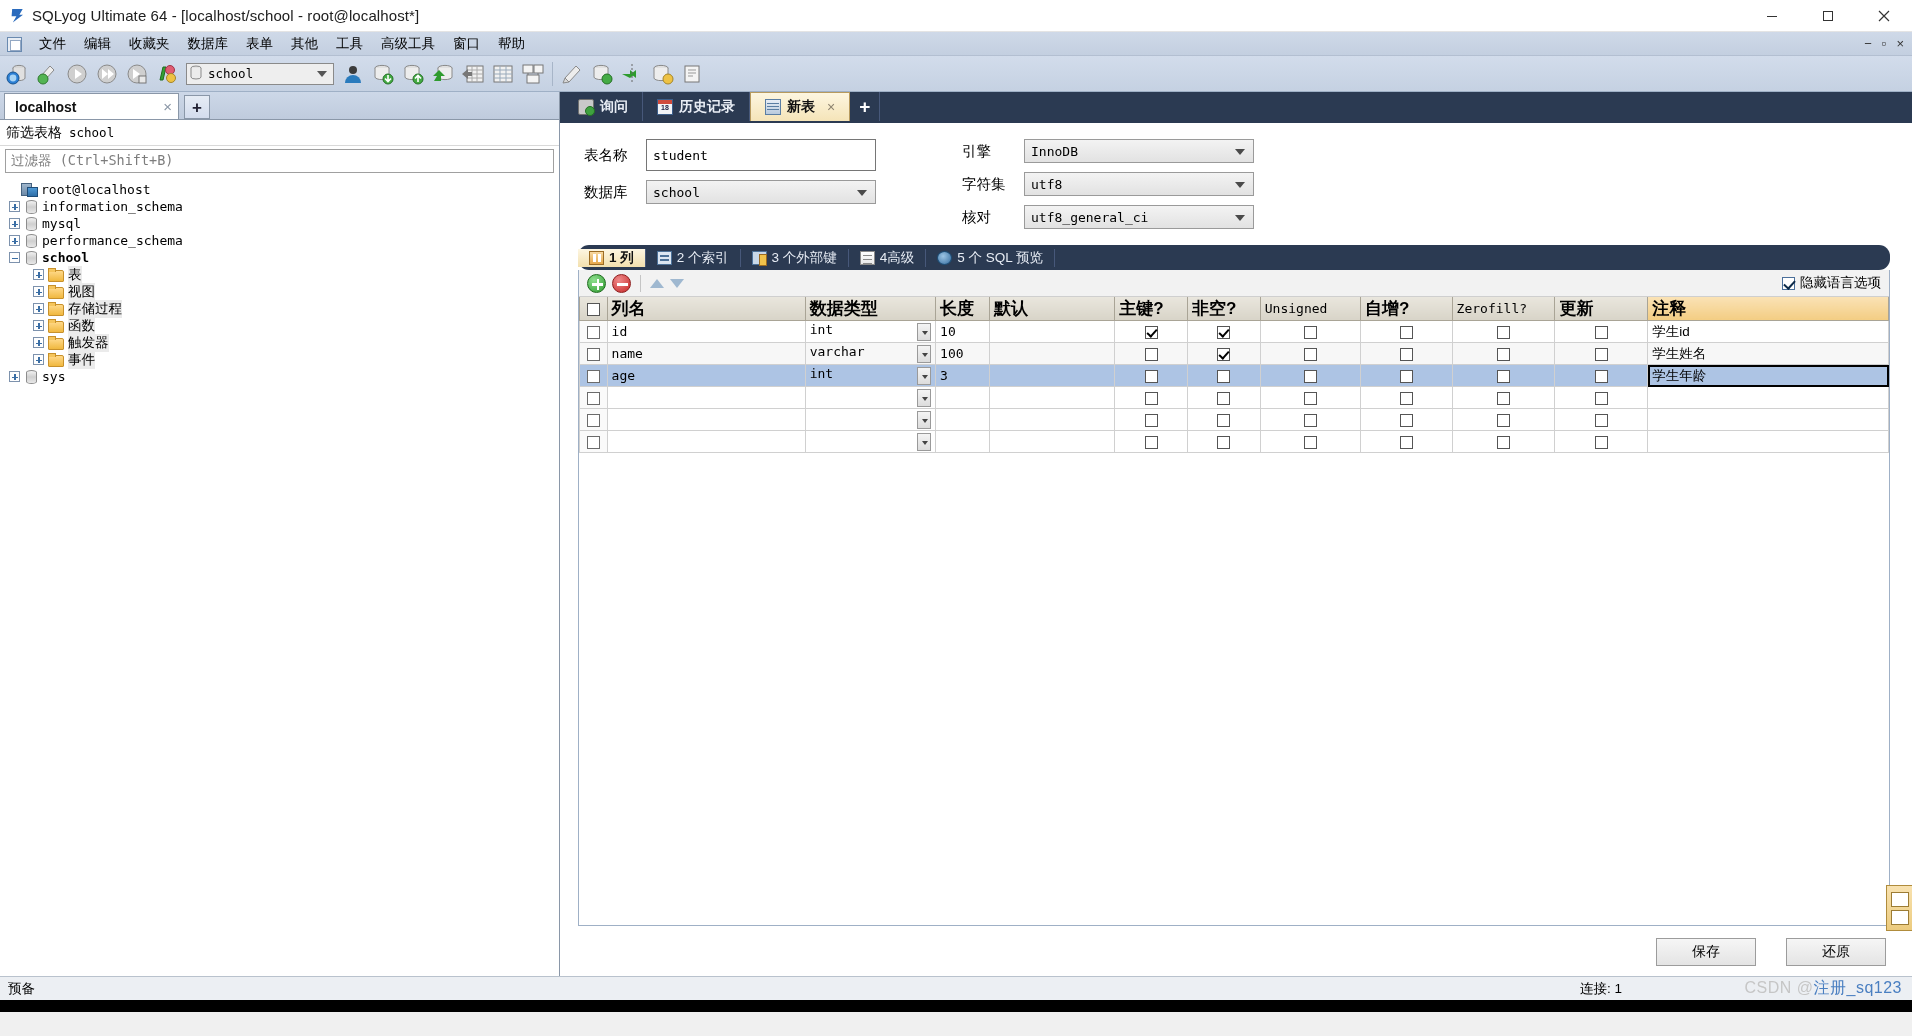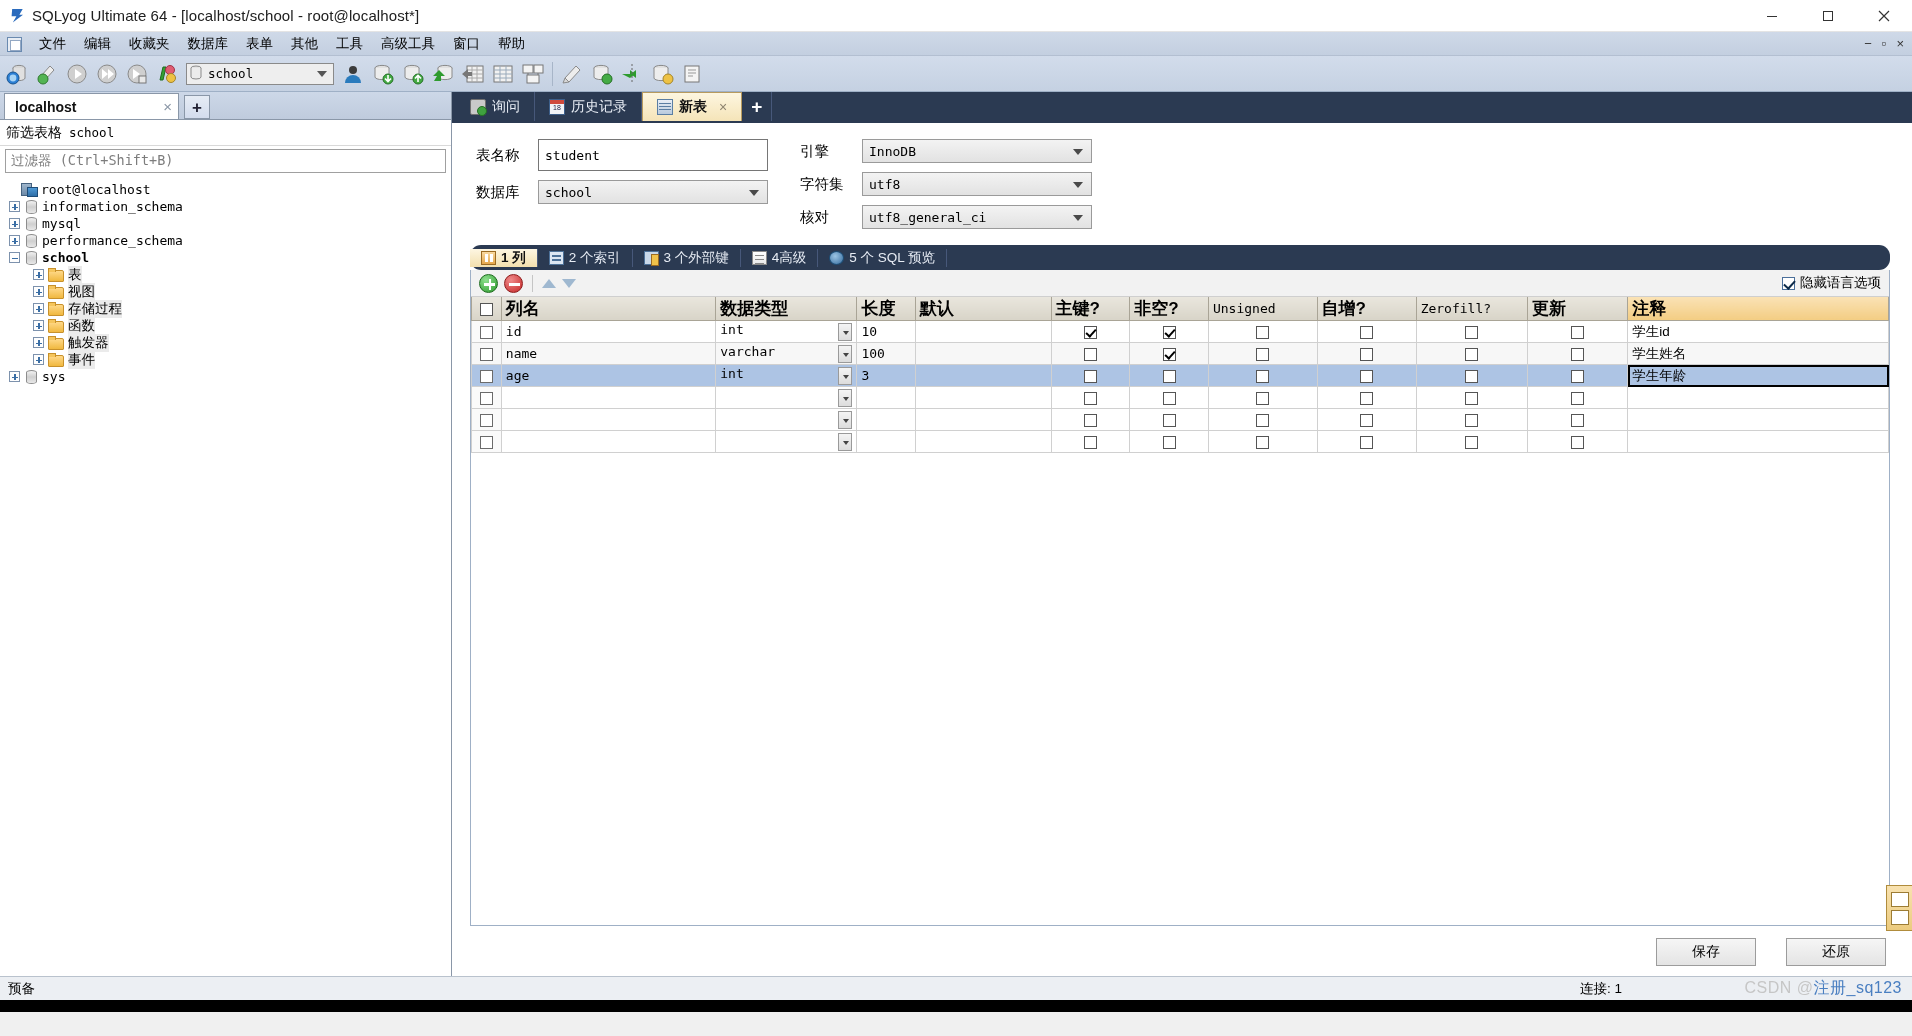--- a/index.html
+++ b/index.html
@@ -107,21 +107,21 @@
 
   
   .main {
     display: flex;
     height: 884px;
     background: #f0f0f0;
   }
 
   
   .leftpane {
-    width: 452px; flex: none;
+    width: 560px; flex: none;
     display: flex; flex-direction: column;
     background: #fff;
     border-right: 1px solid #8a97a8;
   }
   .conn-tabrow {
     height: 28px;
     background: linear-gradient(to bottom, #cdd8e8, #bfcbdd);
     display: flex; align-items: flex-end;
     border-bottom: 1px solid #8a97a8;
     padding-left: 4px;
@@ -209,20 +209,21 @@
     height: 29px;
     background: #2b3a52;
     display: flex; align-items: stretch;
     padding-left: 4px;
   }
   .obj-tab {
     display: flex; align-items: center; gap: 6px;
     padding: 0 14px; color: #e8edf5; font-size: 14px;
     border-right: 1px solid #47587a;
     background: #2b3a52;
+    font-weight: bold;
   }
   .obj-tab.active {
     background: linear-gradient(to bottom,#fdf6e0,#f5e4b8);
     color: #111; font-weight: bold;
     border: 1px solid #b79a5e; border-bottom: none;
   }
   .obj-tab .tclose { color: #7e8ba0; font-size: 14px; font-weight: normal; margin-left: 6px; }
   .obj-tab.active .tclose { color: #8d8370; }
   .obj-tab-add {
     width: 30px; display: flex; align-items: center; justify-content: center;
@@ -252,24 +253,24 @@
 
   .pane-body {
     flex: 1; background: #ffffff;
     display: flex; flex-direction: column;
     border-top: 2px solid #2b3a52;
     padding: 0;
     min-height: 0;
   }
 
   
-  .formarea { padding: 16px 4px 10px 0; display: flex; }
+  .formarea { padding: 16px 4px 10px 0; display: flex; gap: 24px; }
   .form-col { display: flex; flex-direction: column; gap: 9px; }
   .form-col.left { margin-left: 24px; }
-  .form-col.right { margin-left: 32px; }
+  .form-col.right { margin-left: 62px; }
   .frow { display: flex; align-items: center; gap: 10px; }
   .flabel { font-size: 14.5px; color: #000; width: 52px; text-align: left; }
   .finput {
     width: 230px; height: 32px;
     border: 1px solid #767676; background: #fff;
     display: flex; align-items: center; padding-left: 6px;
     font-family: "DejaVu Sans Mono", monospace; font-size: 13px; color: #000;
   }
   .fselect {
     width: 230px; height: 24px;

